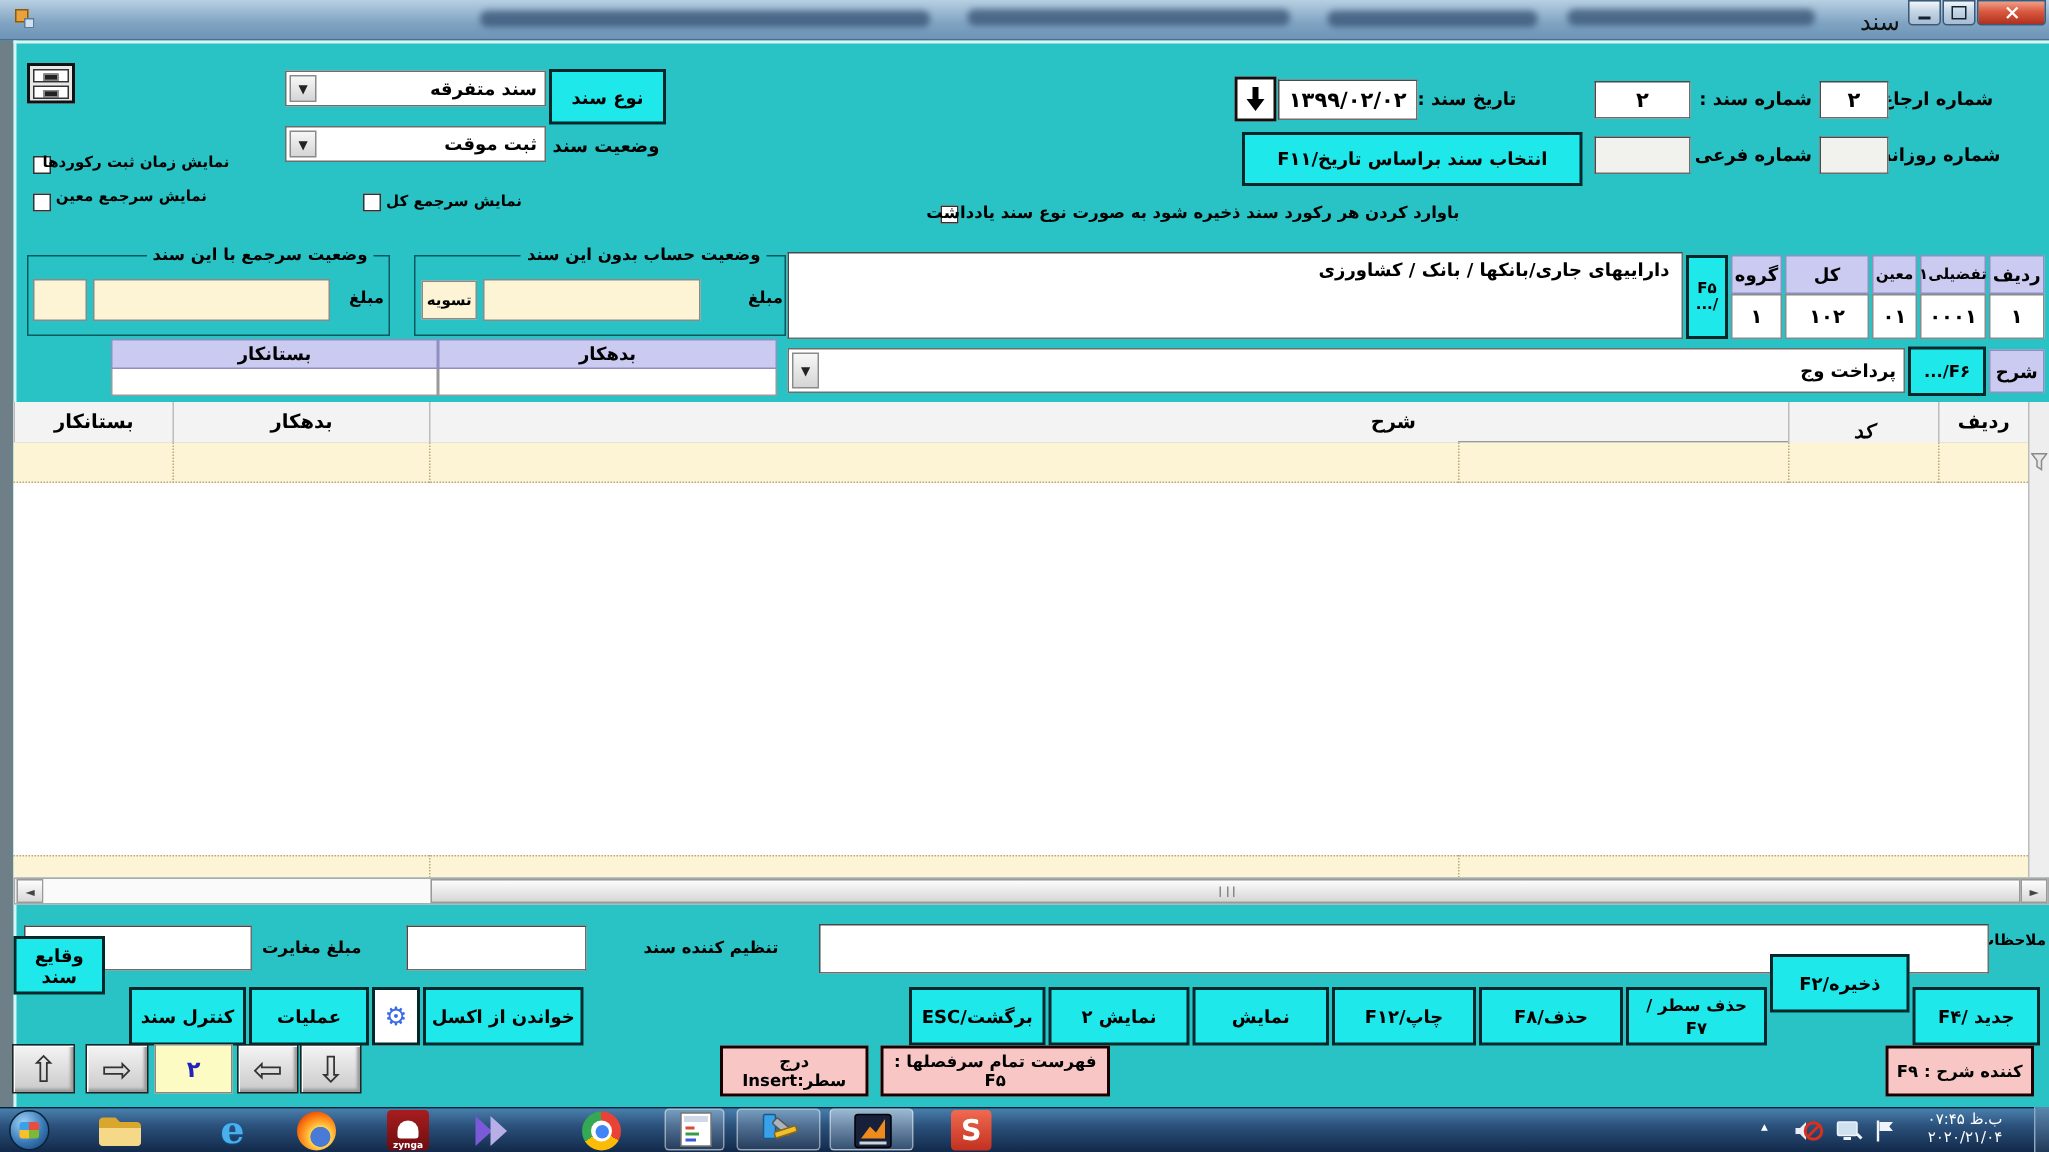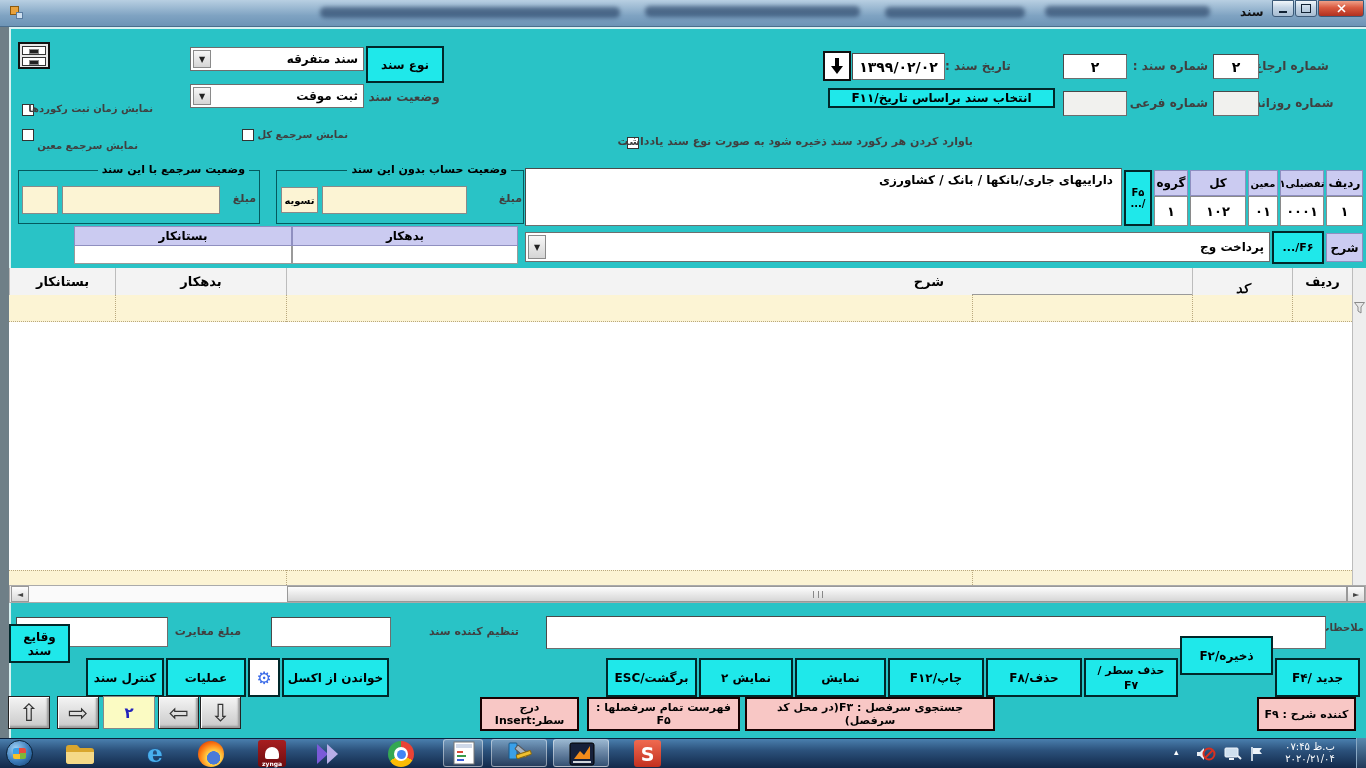--- a/index.html
+++ b/index.html
@@ -3,25 +3,25 @@
 <meta charset="utf-8">
 <style>
   html,body{margin:0;padding:0;}
   body{font-family:"DejaVu Sans",sans-serif;}
   .screen{position:relative;width:1366px;height:768px;overflow:hidden;background:#29c3c6;}
   .abs{position:absolute;box-sizing:border-box;}
   .rtl{direction:rtl;}
   
   .titlebar{left:0;top:0;width:1366px;height:27px;background:linear-gradient(#b8cfe2,#7fa3c2 60%,#6d94b6);border-bottom:1px solid #4a6d8c;}
   .smudge{height:11px;border-radius:5px;background:rgba(22,48,84,.55);filter:blur(2px);}
-  .wintitle{font-size:12px;color:#111;font-weight:bold;}
+  .wintitle{font-size:16px;color:#111;font-weight:normal;}
   .winbtn{height:17px;border:1px solid #3c5a78;border-radius:0 0 3px 3px;background:linear-gradient(#f2f7fb,#c3d4e4 45%,#a7bdd2);display:flex;align-items:center;justify-content:center;}
   .winbtn.close{background:linear-gradient(#f0a088,#d9593f 45%,#b03020);}
   
-  .label{font-size:12px;font-weight:bold;color:#404040;white-space:nowrap;}
+  .label{font-size:12px;font-weight:bold;color:#000000;white-space:nowrap;}
   .field{background:#fff;border:1px solid #6e6e6e;border-top-color:#4a4a4a;border-left-color:#4a4a4a;}
   .field.dim{background:#f1f1ee;}
   .cyanbtn{background:#1fe8ea;border:2px solid #00282a;color:#000;font-weight:bold;font-size:12px;display:flex;align-items:center;justify-content:center;text-align:center;cursor:default;}
   .combo{background:#fff;border:1px solid #6e6e6e;}
   .combo-arrow{position:absolute;left:2px;top:2px;bottom:2px;width:16px;background:linear-gradient(#f7f7f7,#d5d5d5);border:1px solid #8a8a8a;display:flex;align-items:center;justify-content:center;font-size:8px;color:#222;}
   .combo-text{position:absolute;right:5px;top:0;bottom:0;display:flex;align-items:center;font-size:12px;font-weight:bold;}
   .chkbox{width:12px;height:12px;background:#fff;border:1px solid #333;}
   .gbox{border:1px solid #045a5e;}
   .gbox-title{position:absolute;top:-8px;background:#29c3c6;padding:0 4px;font-size:11px;font-weight:bold;white-space:nowrap;}
   .cream{background:#fcf4d4;border:1px solid #8a8a8a;}
@@ -80,21 +80,21 @@
   <span class="abs label rtl" style="left:1134px;top:96px;width:74px;text-align:left;">شماره فرعی :</span>
   <div class="abs field dim" style="left:1063px;top:91px;width:64px;height:25px;"></div>
 
   <span class="abs label rtl" style="left:945px;top:59px;width:80px;text-align:left;">تاریخ سند :</span>
   <div class="abs field" style="left:852px;top:53px;width:93px;height:27px;display:flex;align-items:center;justify-content:center;font-size:14px;font-weight:bold;direction:ltr;">۱۳۹۹/۰۲/۰۲</div>
   <div class="abs" style="left:823px;top:51px;width:28px;height:30px;background:#fff;border:2px solid #111;display:flex;align-items:center;justify-content:center;">
     <svg width="14" height="18" viewBox="0 0 14 18">
         <path d="M5 1h4v8h4l-6 8-6-8h4z" fill="#000"></path>
       </svg>
   </div>
-  <div class="abs cyanbtn rtl" style="left:828px;top:88px;width:227px;height:20px;">انتخاب سند  براساس تاریخ/F۱۱</div>
+  <div class="abs cyanbtn rtl" style="left:828px;top:88px;width:227px;height:36px;">انتخاب سند  براساس تاریخ/F۱۱</div>
 
   <div class="abs chkbox" style="left:627px;top:137px;"></div>
   <span class="abs label rtl" style="left:643px;top:135px;width:330px;font-size:11px;text-align:right;">باوارد کردن هر رکورد  سند ذخیره شود به صورت نوع سند یادداشت</span>
 
   <div class="abs" style="left:18px;top:42px;width:32px;height:27px;background:#e8e8e8;border:2px solid #111;">
     <div class="abs" style="left:2px;top:2px;width:24px;height:9px;background:#fff;border:1px solid #333;">
         <div style="width:8px;height:3px;background:#222;margin:2px auto;border:1px solid #888;"></div>
       </div>
     <div class="abs" style="left:2px;top:13px;width:24px;height:9px;background:#fff;border:1px solid #333;">
         <div style="width:8px;height:3px;background:#222;margin:2px auto;border:1px solid #888;"></div>
@@ -106,21 +106,21 @@
     <span class="combo-text rtl">سند متفرقه</span>
   </div>
   <span class="abs label rtl" style="left:366px;top:90px;width:76px;text-align:center;">وضعیت سند</span>
   <div class="abs combo" style="left:190px;top:84px;width:174px;height:24px;">
     <div class="combo-arrow">▼</div>
     <span class="combo-text rtl">ثبت موقت</span>
   </div>
   <div class="abs chkbox" style="left:22px;top:104px;"></div>
   <span class="abs label rtl" style="left:38px;top:103px;width:115px;font-size:10px;text-align:right;">نمایش زمان ثبت رکوردها</span>
   <div class="abs chkbox" style="left:22px;top:129px;"></div>
-  <span class="abs label rtl" style="left:38px;top:140px;width:100px;font-size:10px;text-align:right;">نمایش سرجمع معین</span>
+  <span class="abs label rtl" style="left:38px;top:126px;width:100px;font-size:10px;text-align:right;">نمایش سرجمع معین</span>
   <div class="abs chkbox" style="left:242px;top:129px;"></div>
   <span class="abs label rtl" style="left:258px;top:129px;width:90px;font-size:10px;text-align:right;">نمایش سرجمع کل</span>
 
   <div class="abs lav" style="left:1326px;top:170px;width:37px;height:26px;">ردیف</div>
   <div class="abs cellv" style="left:1326px;top:196px;width:37px;height:30px;">۱</div>
   <div class="abs lav" style="left:1280px;top:170px;width:44px;height:26px;font-size:10px;">تفضیلی۱</div>
   <div class="abs cellv" style="left:1280px;top:196px;width:44px;height:30px;">۰۰۰۱</div>
   <div class="abs lav" style="left:1248px;top:170px;width:30px;height:26px;font-size:10px;">معین</div>
   <div class="abs cellv" style="left:1248px;top:196px;width:30px;height:30px;">۰۱</div>
   <div class="abs lav" style="left:1190px;top:170px;width:56px;height:26px;">کل</div>
@@ -229,21 +229,20 @@
   <div class="abs" style="left:103px;top:696px;width:52px;height:33px;background:#fbfbc3;border:1px solid #888;display:flex;align-items:center;justify-content:center;font-size:15px;font-weight:bold;color:#2222bb;">۲</div>
   <div class="abs navbtn" style="left:158px;top:696px;width:41px;height:33px;">
       <span>⇦</span>
     </div>
   <div class="abs navbtn" style="left:200px;top:696px;width:41px;height:33px;">
       <span>⇩</span>
     </div>
 
   <div class="abs pink rtl" style="left:480px;top:697px;width:99px;height:34px;">درج سطر:Insert</div>
   <div class="abs pink rtl" style="left:587px;top:697px;width:153px;height:34px;">فهرست تمام سرفصلها : F۵</div>
-  <div class="abs pink rtl" style="left:745px;top:697px;width:250px;height:34px;">جستجوی سرفصل : F۳(در محل کد سرفصل)</div>
   <div class="abs pink rtl" style="left:1257px;top:697px;width:99px;height:34px;">کننده شرح : F۹</div>
 
   <div class="abs taskbar"></div>
   <div class="abs" style="left:6px;top:740px;width:27px;height:27px;border-radius:50%;background:radial-gradient(circle at 35% 30%,#9ed0f5,#3a7ab8 55%,#123a68);border:1px solid #0a2238;display:flex;align-items:center;justify-content:center;">
     <div style="width:13px;height:11px;border-radius:2px;background:conic-gradient(#e84c3d 0 25%,#7db83a 25% 50%,#f8c02a 50% 75%,#3aa0e8 75%);"></div>
   </div>
   <div class="abs" style="left:64px;top:742px;width:32px;height:24px;">
     <svg width="32" height="24" viewBox="0 0 32 24">
         <path d="M2 6c0-2 1-3 3-3h8l3 3h11c2 0 3 1 3 3v10c0 2-1 3-3 3H5c-2 0-3-1-3-3z" fill="#d9a62e"></path>
         <path d="M2 10h28v9c0 2-1 3-3 3H5c-2 0-3-1-3-3z" fill="#f5d988"></path>

